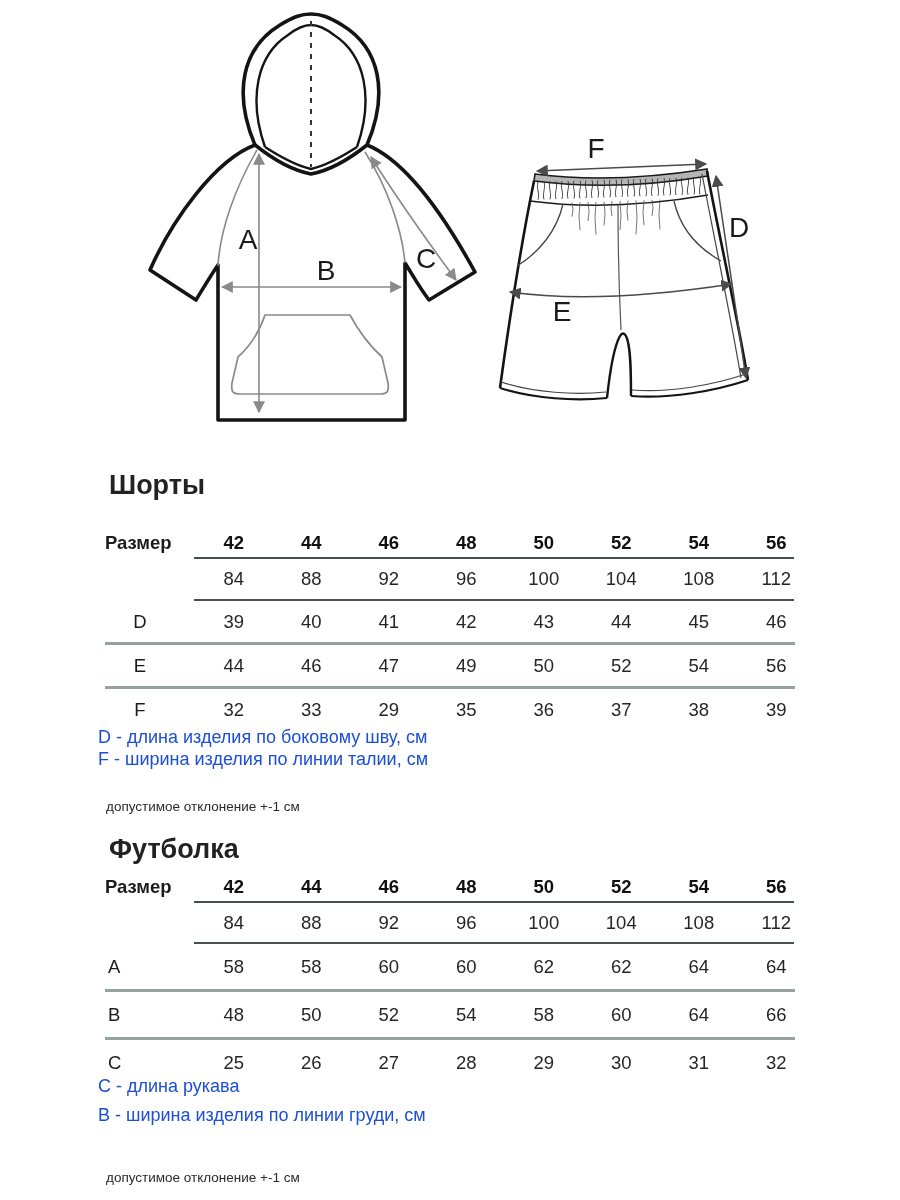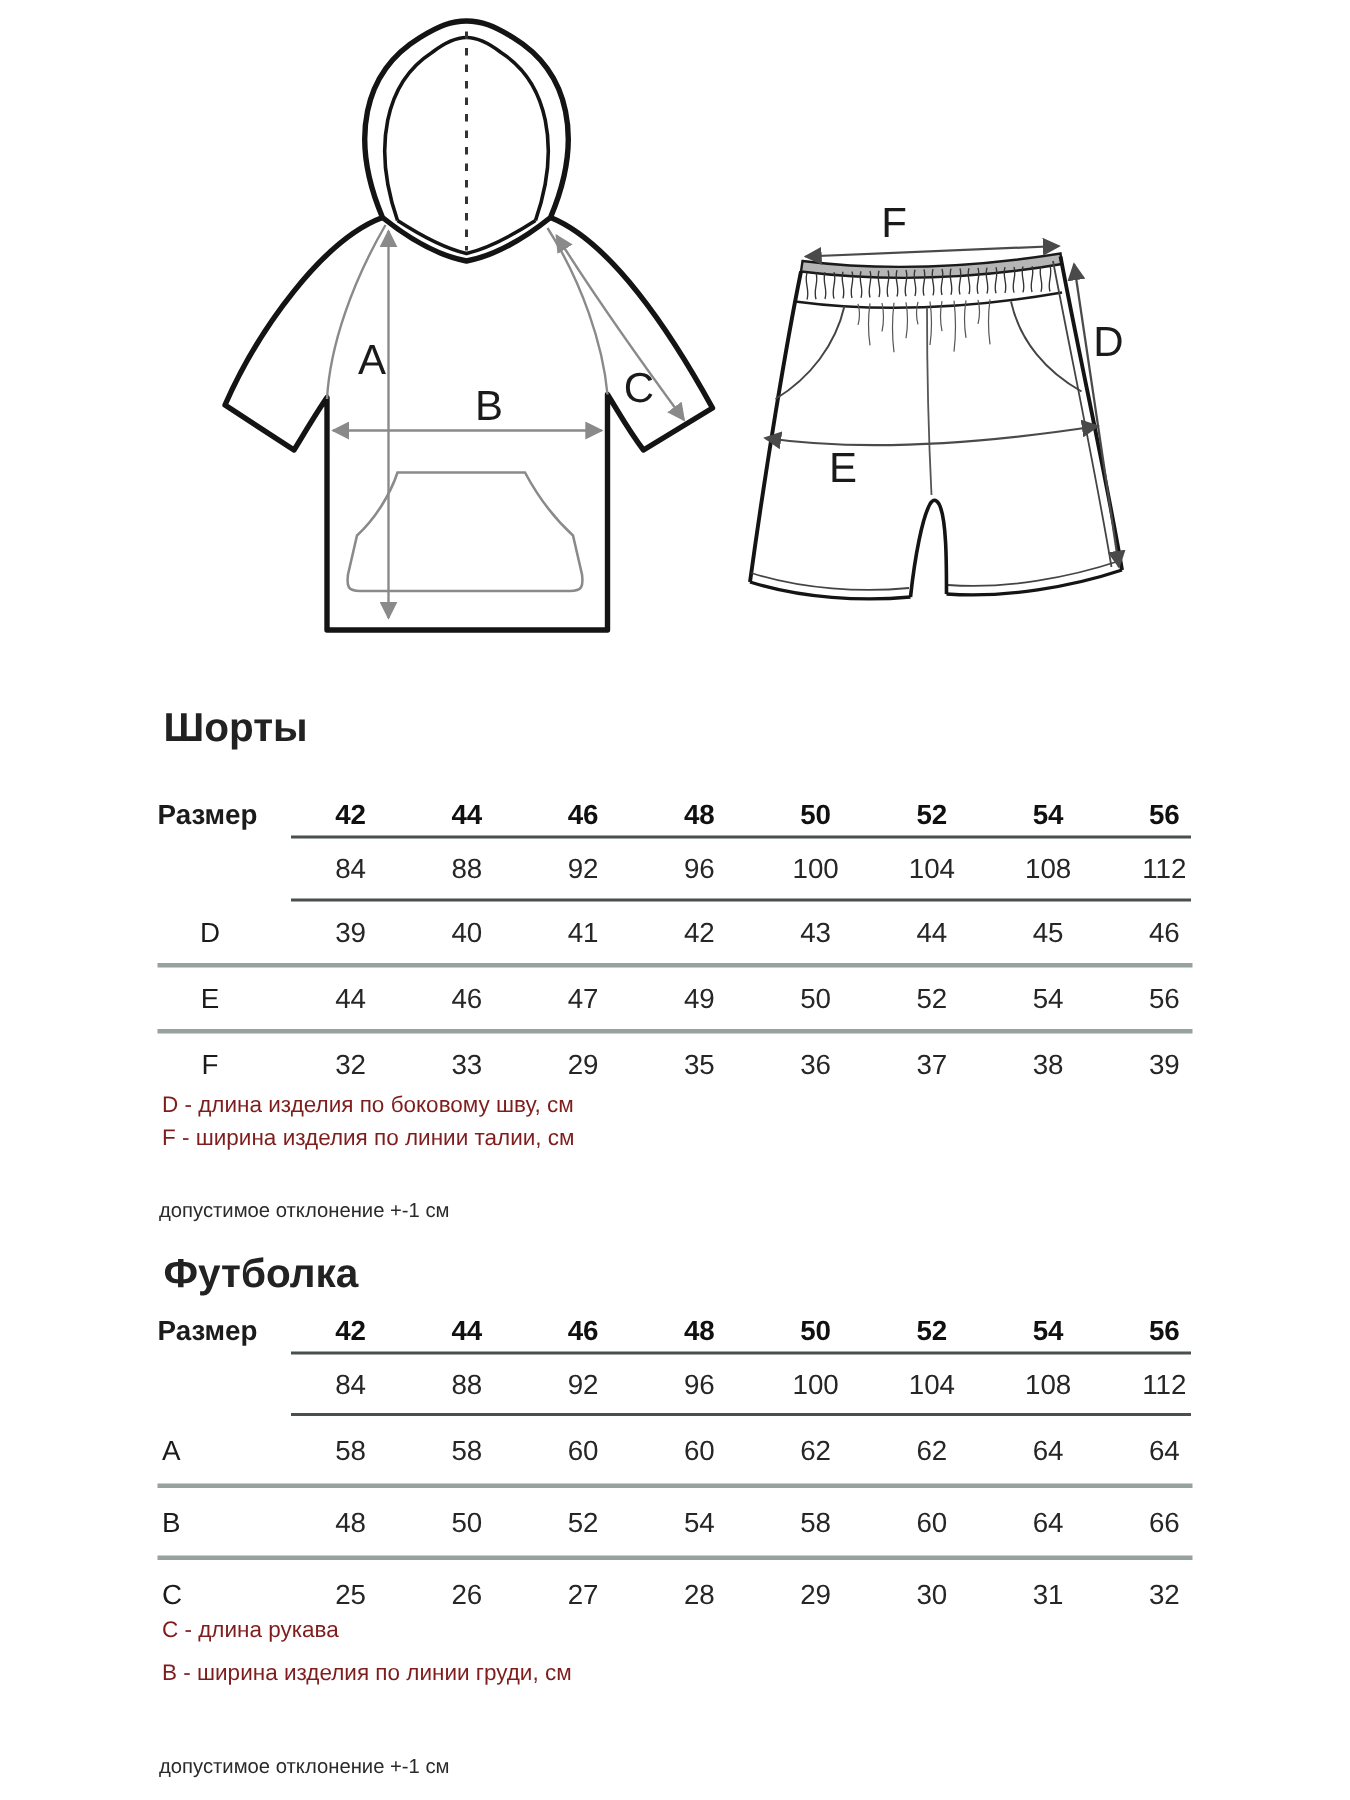--- a/index.html
+++ b/index.html
@@ -29,21 +29,21 @@
   .table-shorts .row.chest{height:40px;}
   .table-shorts .row.meas{height:41px;}
   .table-tshirt .row.chest{height:39px;}
   .table-tshirt .row.meas{height:45px;}
   .table-shorts .row.meas .lbl{text-align:center;}
   .table-tshirt .row.meas .lbl{text-align:left;padding-left:3px;box-sizing:border-box;}
   .rule{border:0;}
   .rule.dark{height:2px;background:#47504d;margin-left:89px;width:600px;}
   .rule.grey{height:3px;background:#97a19e;width:690px;}
 
-  .legend{position:absolute;left:108px;font-size:15px;color:#7f1d1d;}
+  .legend{position:absolute;left:98px;font-size:18px;color:#1d4ed8;}
   .legend div{white-space:nowrap;}
   #shorts-legend{top:726px;line-height:22px;}
   #tshirt-legend{top:1072px;line-height:29px;}
   .tolerance{position:absolute;left:106px;margin:0;font-size:13.5px;color:#2a2a2a;}
   #shorts-tol{top:799px;}
   #tshirt-tol{top:1170px;}
 </style>
 </head>
 <body>
 

